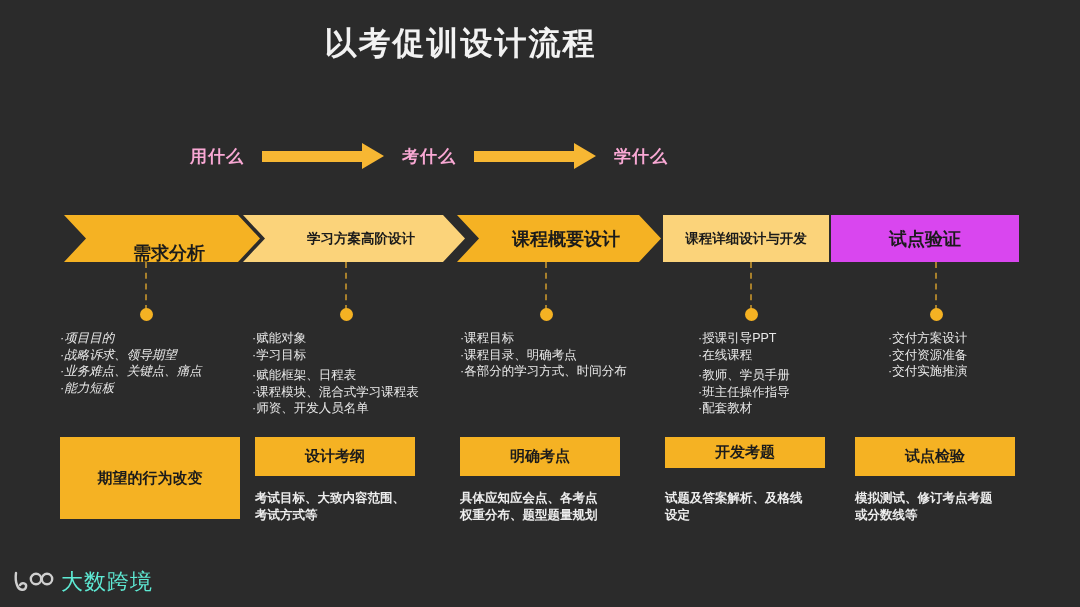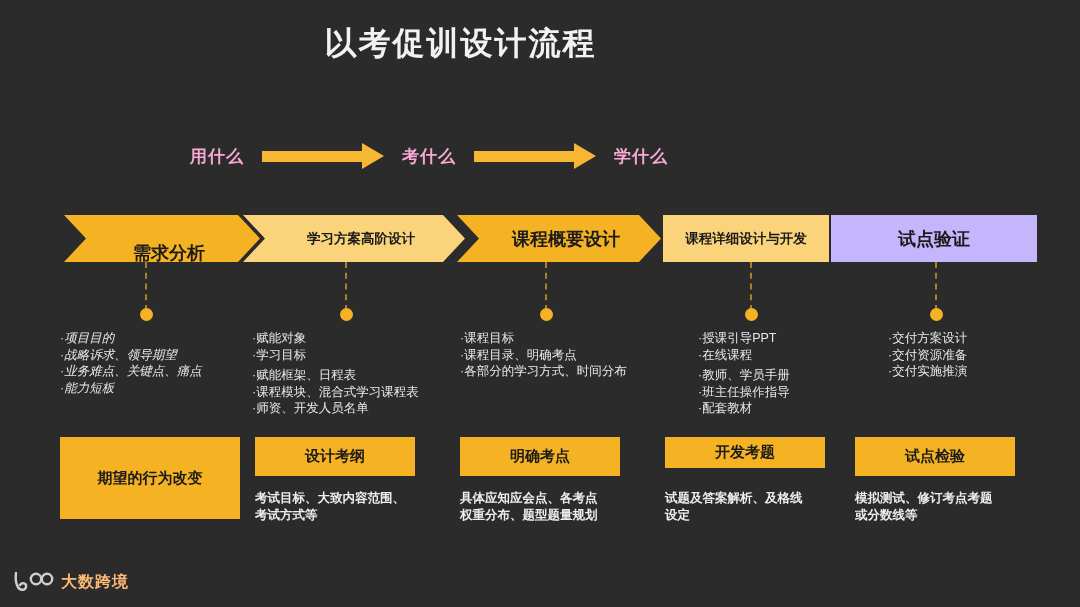--- a/index.html
+++ b/index.html
@@ -157,23 +157,23 @@
     bottom: 10px;
     display: flex;
     align-items: center;
     height: 30px;
   }
   #footer-logo .logo-mark {
     display: block;
     margin-right: 7px;
   }
   #footer-logo .logo-text {
-    color: #fdba74;
-    font-size: 16px;
-    font-weight: 700;
+    color: #5eead4;
+    font-size: 22px;
+    font-weight: 400;
     letter-spacing: 1px;
   }
 </style>
 </head>
 <body>
 
 <div id="slide">
 
   <div id="title">以考促训设计流程</div>
 
@@ -197,21 +197,21 @@
       </div>
       <div class="banner chev" style="left: 243px; width: 222px; background: rgb(251, 211, 122);">
         <span class="banner-text" style="font-size: 13.5px; padding-left: 14px;">学习方案高阶设计</span>
       </div>
       <div class="banner chev" style="left: 457px; width: 204px; background: rgb(245, 178, 35);">
         <span class="banner-text" style="font-size: 18px; padding-left: 14px;">课程概要设计</span>
       </div>
       <div class="banner plain" style="left: 663px; width: 166px; background: rgb(251, 211, 122);">
         <span class="banner-text" style="font-size: 13.5px;">课程详细设计与开发</span>
       </div>
-      <div class="banner plain" style="left: 831px; width: 206px; background: #c4b5fd;">
+      <div class="banner plain" style="left: 831px; width: 188px; background: #d946ef;">
         <span class="banner-text" style="font-size: 18px;">试点验证</span>
       </div>
     </div>
 
   <div id="connectors">
       <div class="connector" style="left: 145px; top: 262px; height: 49px;"></div>
       <div class="connector-dot" style="left: 140px; top: 308px; background: rgb(245, 178, 35);"></div>
       <div class="connector" style="left: 345px; top: 262px; height: 49px;"></div>
       <div class="connector-dot" style="left: 340px; top: 308px; background: rgb(245, 178, 35);"></div>
       <div class="connector" style="left: 545px; top: 262px; height: 49px;"></div>

